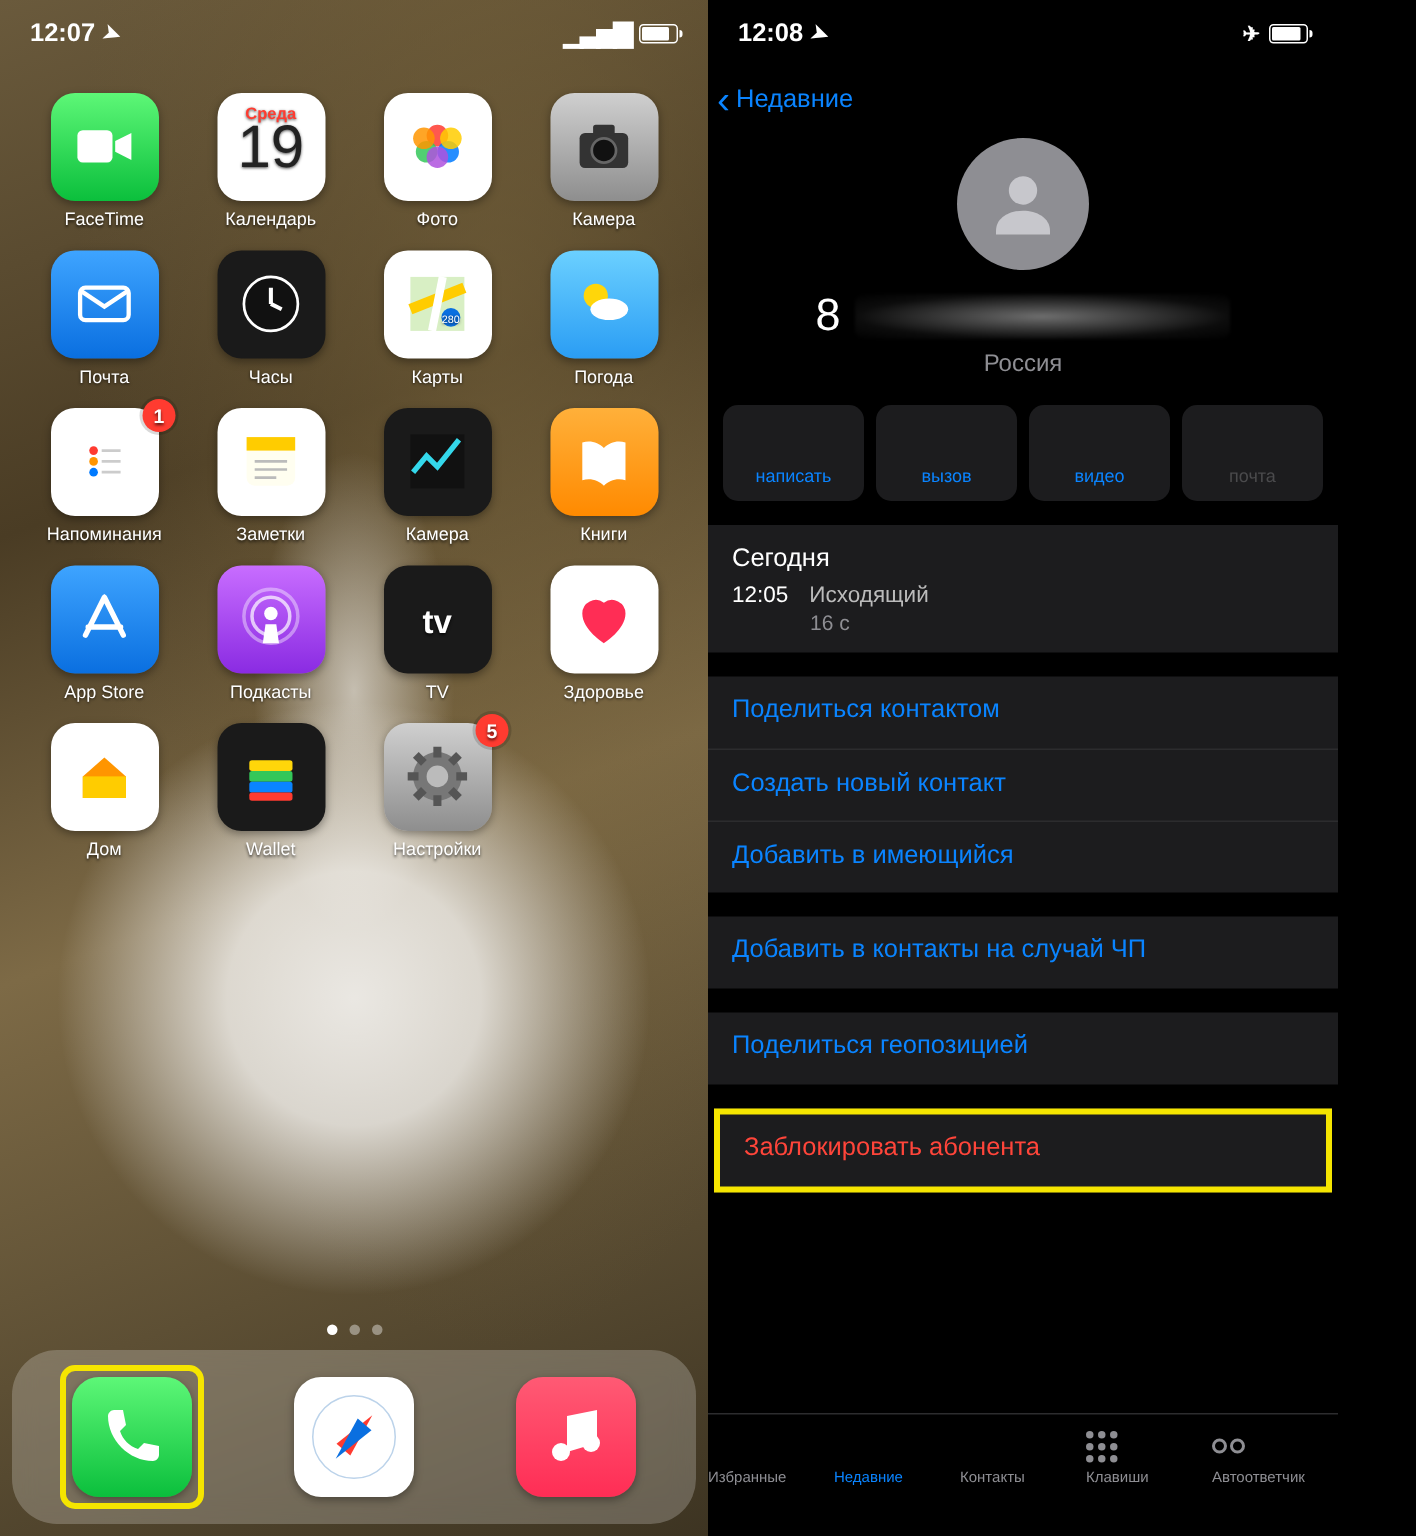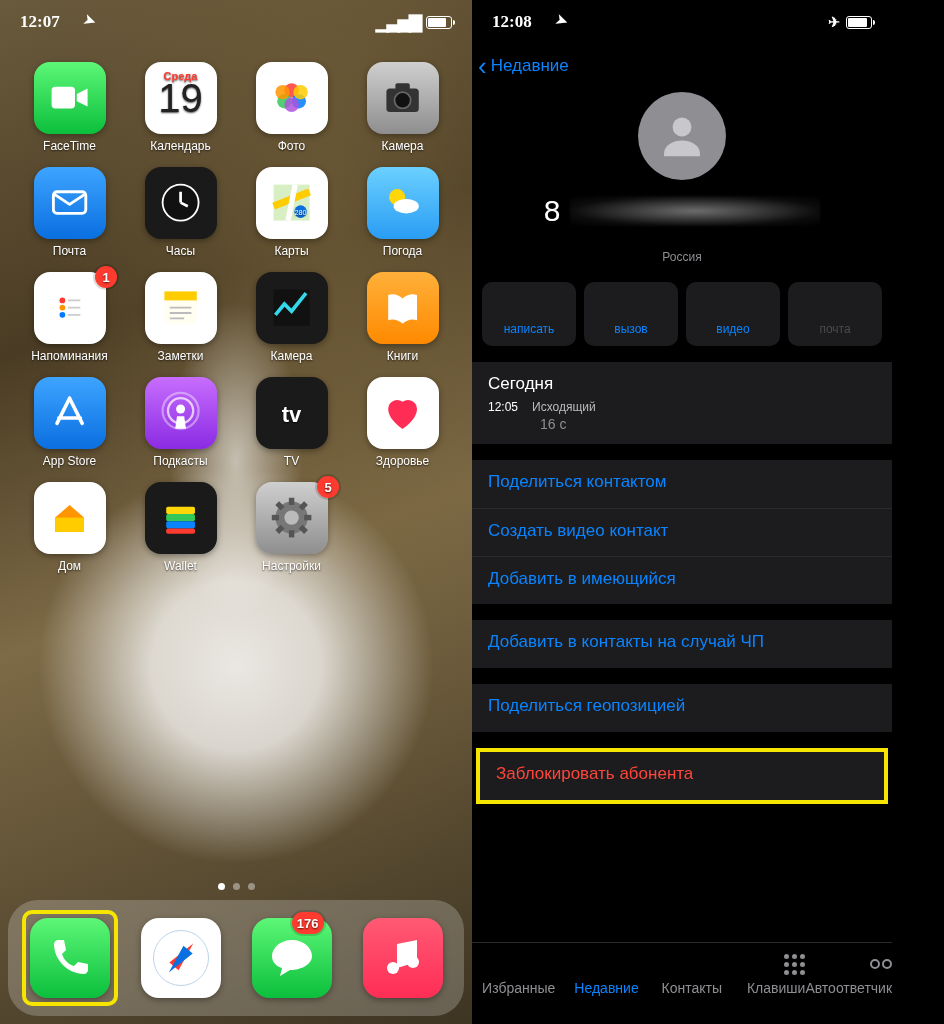--- a/index.html
+++ b/index.html
@@ -34,21 +34,21 @@
     display: flex;
     align-items: center;
     justify-content: space-between;
     padding: 0 20px;
     font-size: 17px;
     font-weight: 600;
     position: relative;
     z-index: 2;
   }
   .status-bar.dark { color:#fff; background:#000; }
-  .status-left { display:flex; align-items:flex-start; gap:24px;font-family:Liberation Serif, serif; }
+  .status-left { display:flex; align-items:center; gap:6px; }
   .status-right { display:flex; align-items:center; gap:6px; }
   .loc-icon { font-size:14px; transform: rotate(20deg); }
   .battery {
     width:26px; height:13px; border:1.5px solid currentColor; border-radius:3px; position:relative;
   }
   .battery::after{ content:""; position:absolute; right:-4px; top:3px; width:2px; height:5px; background:currentColor; border-radius:0 2px 2px 0;}
   .battery .fill{ position:absolute; left:1px; top:1px; bottom:1px; width:80%; background:currentColor; border-radius:1px;}
   .pane-left .battery .fill{ width:75%; }
   .plane{ font-size:14px; }
 
@@ -116,50 +116,50 @@
   .avatar{
     width:88px; height:88px; border-radius:50%; background:#8e8e93;
     display:flex; align-items:center; justify-content:center;
   }
   .phone-line{ margin-top:14px; font-size:30px; display:flex; align-items:center; gap:10px;}
   .blurred{
     width:250px; height:30px; border-radius:6px;
     background: radial-gradient(ellipse at center, rgba(200,200,200,0.55), rgba(80,80,80,0.15) 70%, rgba(0,0,0,0) 100%);
     filter: blur(1px);
   }
-  .country{ color:#8e8e93; font-size:12px; margin-top:22px;}
+  .country{ color:#8e8e93; font-size:16px; margin-top:6px;}
   .action-row{ display:flex; gap:8px; padding:0 10px 16px 10px;}
   .action{
     flex:1; background:#1c1c1e; border-radius:10px; height:64px;
     display:flex; flex-direction:column; align-items:center; justify-content:center; gap:4px;
     font-size:12px;
   }
   .action .glyph{ font-size:22px; color:#0a84ff;}
   .action.disabled .glyph,.action.disabled span{ color:#4a4a4c;}
   .action span{ color:#0a84ff; }
   .section{ background:#1c1c1e; margin:0 0 16px 0;}
   .section .row{
     min-height:48px; padding:12px 16px; font-size:17px; color:#0a84ff;
     border-top:0.5px solid #2c2c2e;
   }
   .section .row:first-child{ border-top:none;}
   .history{ padding:12px 16px; background:#1c1c1e; margin-bottom:16px;}
   .history .day{ font-size:17px; color:#fff; margin-bottom:6px;}
-  .history .entry{ display:flex; gap:14px; font-size:12px; color:#bbb;}
+  .history .entry{ display:flex; gap:14px; font-size:15px; color:#bbb;}
   .history .entry .t{ color:#fff;}
   .history .dur{ margin-left:52px; color:#8e8e93; font-size:14px; margin-top:2px;}
   .danger{ color:#ff453a !important;border-radius:19px;}
   .block-hl{ border:4px solid #f5e500; margin:0 4px 16px 4px;}
   .block-hl .row{ border:none;}
   .tabbar{
     margin-top:auto; height:82px; border-top:0.5px solid #2c2c2e;
     display:flex; justify-content:space-around; align-items:flex-start; padding-top:8px;
     background:#000;
   }
-  .tab{ display:flex; flex-direction:column; align-items:flex-end; gap:3px; color:#8e8e93; font-size:14px; flex:1;}
+  .tab{ display:flex; flex-direction:column; align-items:flex-start; gap:3px; color:#8e8e93; font-size:10px; flex:1;}
   .tab.active{ color:#0a84ff;}
   .tab .ti{ font-size:24px; height:26px; display:flex; align-items:center;}
   .keypad{
     display:grid; grid-template-columns:repeat(3,5px); grid-template-rows:repeat(3,5px); gap:3px;
   }
   .keypad i{ width:5px; height:5px; background:currentColor; border-radius:50%; display:block;}
   .vm{ display:flex; gap:2px;}
   .vm i{ width:10px;height:10px;border:2px solid currentColor; border-radius:50%;}
   .safari-ring{
     width:66px;height:66px;border-radius:50%;background:#fff;position:relative;
@@ -404,28 +404,20 @@
       </div>
       <div class="app">
         <div class="ico bg-white">
           <div class="safari-ring">
             <div class="needle"></div>
             <div class="needle2"></div>
           </div>
         </div>
       </div>
       <div class="app">
-        <div class="ico bg-messages">
-          <svg viewBox="0 0 24 24" fill="#fff">
-            <path d="M12 3C6 3 2 7 2 11c0 3 2 5 5 6l-1 4 5-3c6 0 11-3 11-7 0-4-4-8-10-8z"></path>
-          </svg>
-        </div>
-        <div class="badge">176</div>
-      </div>
-      <div class="app">
         <div class="ico bg-music">
           <svg viewBox="0 0 24 24" fill="#fff">
             <path d="M9 17V5l10-2v11"></path>
             <circle cx="7" cy="17" r="3"></circle>
             <circle cx="17" cy="14" r="3"></circle>
           </svg>
         </div>
       </div>
     </div>
 </div>
@@ -496,21 +488,21 @@
     <div class="day">Сегодня</div>
     <div class="entry">
       <span class="t">12:05</span>
       <span>Исходящий</span>
     </div>
     <div class="dur">16 с</div>
   </div>
 
   <div class="section" id="rows1">
       <div class="row">Поделиться контактом</div>
-      <div class="row">Создать видео контакт</div>
+      <div class="row">Создать новый контакт</div>
       <div class="row">Добавить в имеющийся</div>
     </div>
   <div class="section" id="rows2">
       <div class="row">Добавить в контакты на случай ЧП</div>
     </div>
   <div class="section" id="rows3">
       <div class="row">Поделиться геопозицией</div>
     </div>
 
   <div class="section block-hl">

